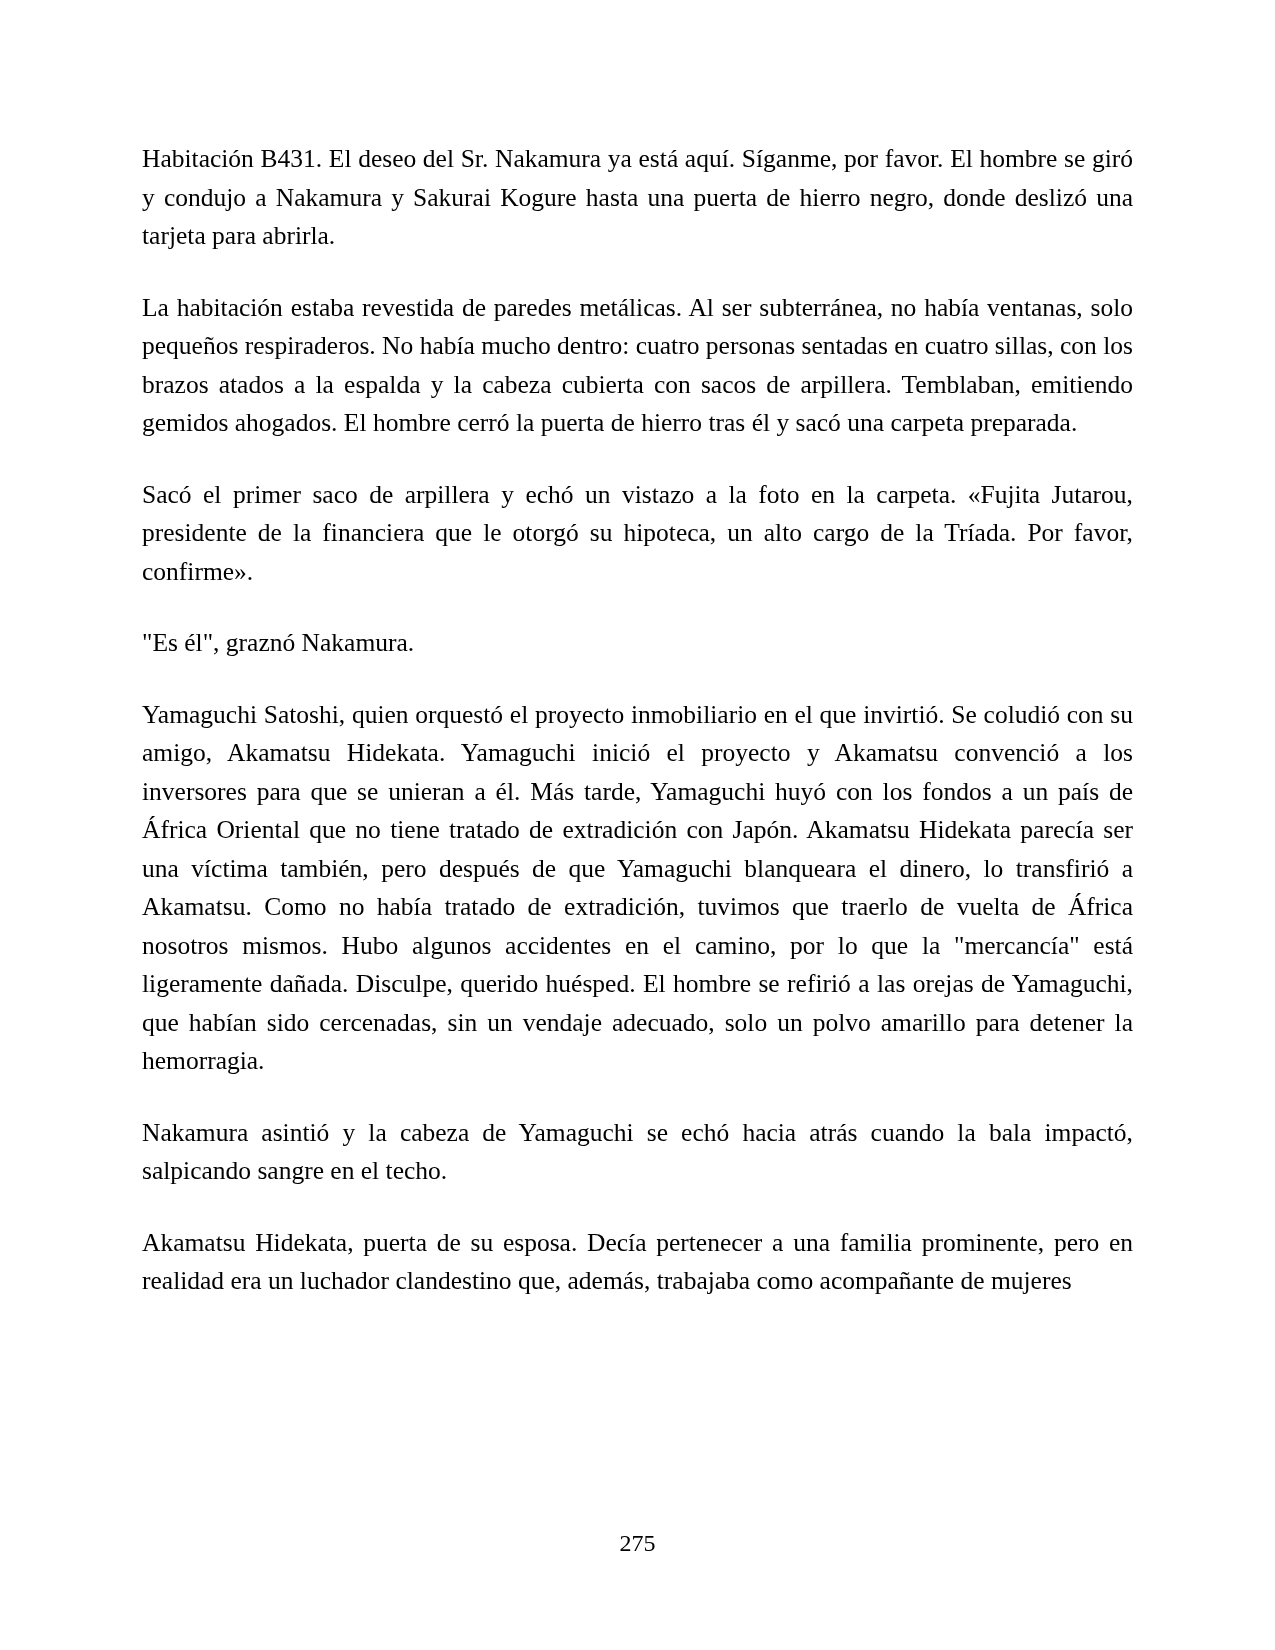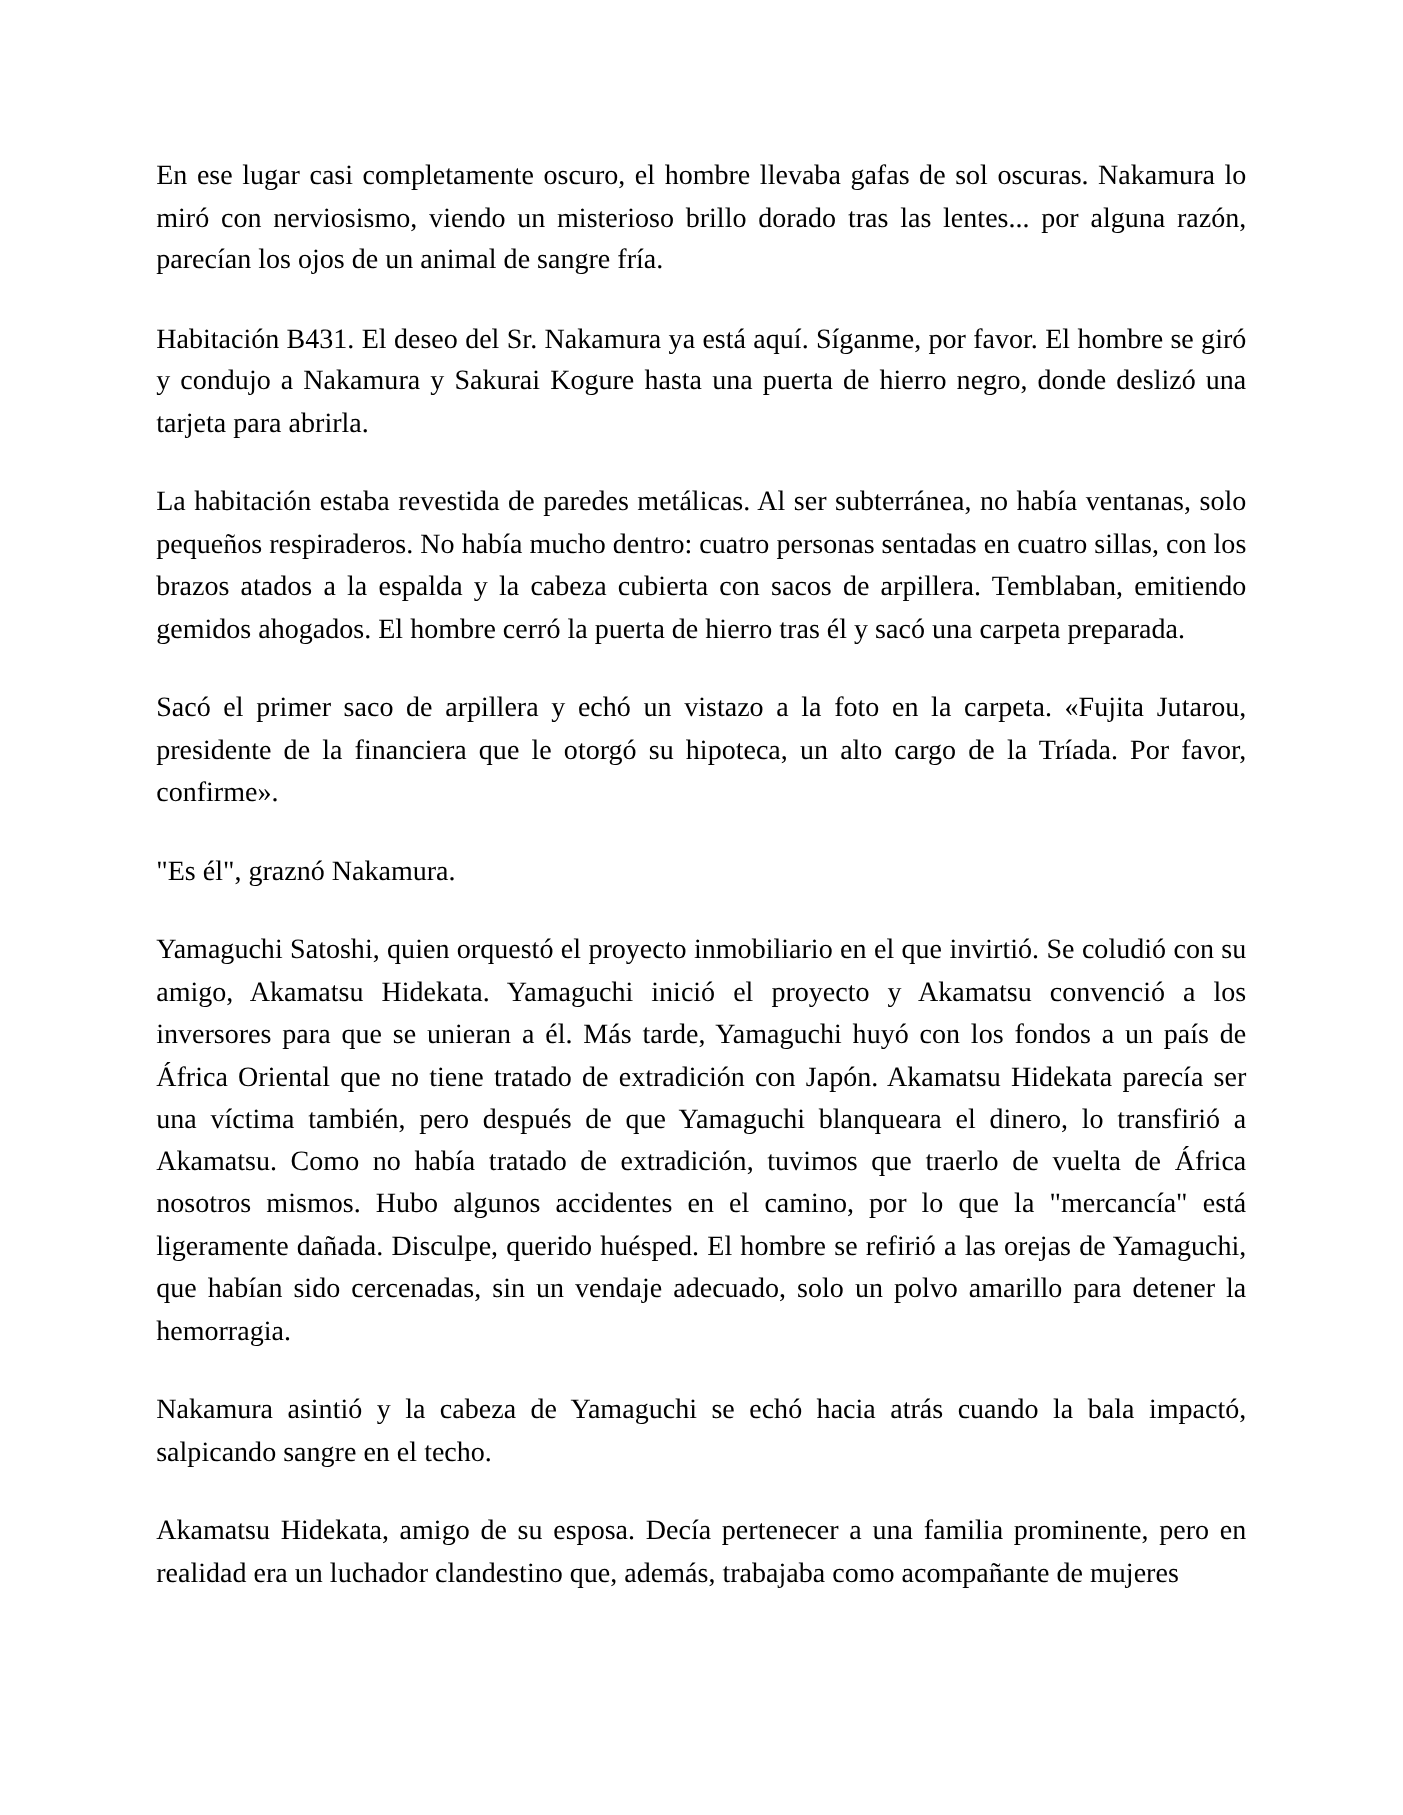--- a/index.html
+++ b/index.html
@@ -59,24 +59,24 @@
     line-height: 30px;
     font-family: "Liberation Serif", "DejaVu Serif", serif;
   }
 </style>
 </head>
 <body>
 
 <div class="page">
 
   <div class="text-block">
-    <p class="para">En ese lugar casi completamente oscuro, el hombre llevaba gafas de sol oscuras. Nakamura lo miró con nerviosismo, viendo un misterioso brillo dorado tras las lentes... por alguna razón, parecían los ojos de un animal de sangre fría.</p>
     <p class="para">Habitación B431. El deseo del Sr. Nakamura ya está aquí. Síganme, por favor. El hombre se giró y condujo a Nakamura y Sakurai Kogure hasta una puerta de hierro negro, donde deslizó una tarjeta para abrirla.</p>
     <p class="para">La habitación estaba revestida de paredes metálicas. Al ser subterránea, no había ventanas, solo pequeños respiraderos. No había mucho dentro: cuatro personas sentadas en cuatro sillas, con los brazos atados a la espalda y la cabeza cubierta con sacos de arpillera. Temblaban, emitiendo gemidos ahogados. El hombre cerró la puerta de hierro tras él y sacó una carpeta preparada.</p>
     <p class="para">Sacó el primer saco de arpillera y echó un vistazo a la foto en la carpeta. «Fujita Jutarou, presidente de la financiera que le otorgó su hipoteca, un alto cargo de la Tríada. Por favor, confirme».</p>
     <p class="para">"Es él", graznó Nakamura.</p>
     <p class="para">Yamaguchi Satoshi, quien orquestó el proyecto inmobiliario en el que invirtió. Se coludió con su amigo, Akamatsu Hidekata. Yamaguchi inició el proyecto y Akamatsu convenció a los inversores para que se unieran a él. Más tarde, Yamaguchi huyó con los fondos a un país de África Oriental que no tiene tratado de extradición con Japón. Akamatsu Hidekata parecía ser una víctima también, pero después de que Yamaguchi blanqueara el dinero, lo transfirió a Akamatsu. Como no había tratado de extradición, tuvimos que traerlo de vuelta de África nosotros mismos. Hubo algunos accidentes en el camino, por lo que la "mercancía" está ligeramente dañada. Disculpe, querido huésped. El hombre se refirió a las orejas de Yamaguchi, que habían sido cercenadas, sin un vendaje adecuado, solo un polvo amarillo para detener la hemorragia.</p>
     <p class="para">Nakamura asintió y la cabeza de Yamaguchi se echó hacia atrás cuando la bala impactó, salpicando sangre en el techo.</p>
-    <p class="para cut">Akamatsu Hidekata, amigo de su esposa. Decía pertenecer a una familia prominente, pero en realidad era un luchador clandestino que, además, trabajaba como acompañante de mujeres</p>
+    <p class="para cut">Akamatsu Hidekata, puerta de su esposa. Decía pertenecer a una familia prominente, pero en realidad era un luchador clandestino que, además, trabajaba como acompañante de mujeres</p>
   </div>
 
+  <div class="page-number">275</div>
 
 </div>
 
 </body></html>

